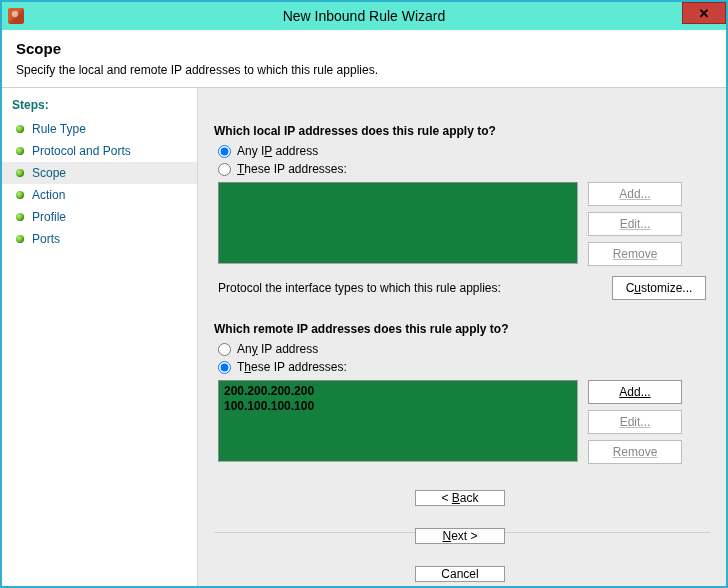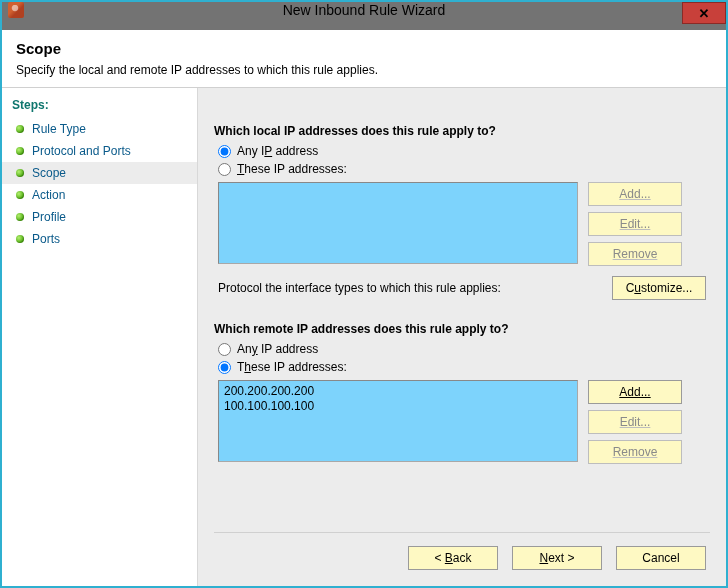--- a/index.html
+++ b/index.html
@@ -8,23 +8,23 @@
     font-family: "Segoe UI", Tahoma, sans-serif;
     font-size: 12px;
     background: #fff;
     width: 728px;
     height: 588px;
     overflow: hidden;
     border: 2px solid #2fb0d0;
   }
   .titlebar {
     height: 28px;
-    background: #737373;
-    display: flex;
-    align-items: flex-start;
+    background: #5eead4;
+    display: flex;
+    align-items: center;
     position: relative;
   }
   .titlebar .app-icon {
     width: 16px; height: 16px;
     margin-left: 6px;
     background: linear-gradient(135deg,#d06030 40%,#b04020 60%);
     border-radius: 2px;
     position: relative;
   }
   .titlebar .app-icon::after{
@@ -138,39 +138,40 @@
   .radio-row .u { text-decoration: underline; }
 
   .ip-group {
     display: flex;
     gap: 10px;
     margin: 6px 0 8px 4px;
   }
   .ip-list {
     width: 360px;
     height: 82px;
-    background: #7dd3fc;
+    background: #15803d;
     border: 1px solid #a8a8a8;
     border-top-color:#888; border-left-color:#888;
     padding: 3px 5px;
     font-size: 12px;
     color: #000;
     overflow: auto;
     line-height: 1.25;
+    font-weight: bold;
   }
   .ip-list.disabled { color: #888; }
   .btn-col {
     display: flex;
     flex-direction: column;
     gap: 6px;
     width: 94px;
   }
   .btn {
     height: 24px;
-    background: #fef9c3;
+    background: #ffffff;
     border: 1px solid #9a9a9a;
     font-size: 12px;
     color: #000;
     padding: 0;
     cursor: pointer;
   }
   .btn.disabled {
     color: #8a8a8a;
     border-color: #bdbdbd;
     text-decoration: underline;
@@ -187,23 +188,24 @@
     font-size: 12px;
     color: #000;
   }
   .customize-row .btn { width: 94px; }
 
   .footer {
     height: 50px;
     display: flex;
     justify-content: flex-end;
     align-items: center;
-    gap: 14px;
+    gap: 22px;
     border-top: 1px solid #d0d0d0;
     padding-right: 4px;
+    flex-direction: column;
   }
   .footer .btn { width: 90px; }
 </style>
 </head>
 <body>
 
 <div class="titlebar">
   <div class="app-icon"></div>
   <div class="title">New Inbound Rule Wizard</div>
   <div class="close-btn">

